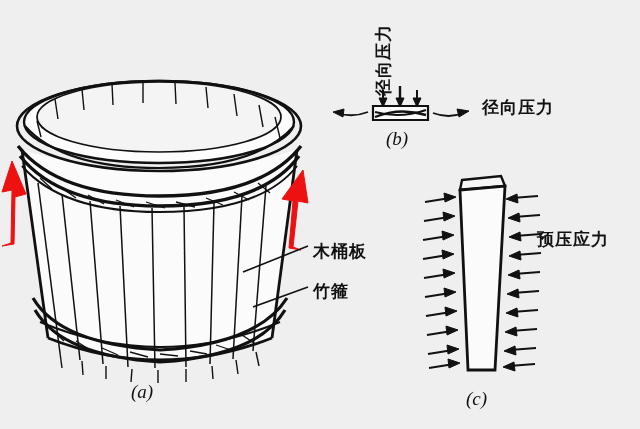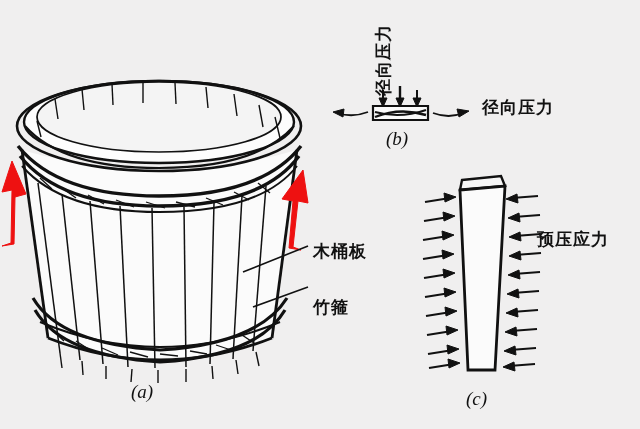--- a/index.html
+++ b/index.html
@@ -29,21 +29,21 @@
     letter-spacing:1px;
   }
   .cjk.vert{
     transform-origin:0 0;
     transform:rotate(-90deg);
   }
   #cap-a{left:131px;top:381px;}
   #cap-b{left:386px;top:128px;}
   #cap-c{left:466px;top:388px;}
   #lbl-stave{left:313px;top:240px;font-family:Liberation Serif, serif;}
-  #lbl-hoop{left:313px;top:280px;margin-top:16px;}
+  #lbl-hoop{left:313px;top:280px;}
   #lbl-radial{left:372px;top:96px;}
   #lbl-hoop-tension{left:482px;top:96px;}
   #lbl-prestress{left:537px;top:228px;text-align:center;}
 </style>
 </head>
 <body>
 
 <svg id="figure" viewBox="0 0 640 429" xmlns="http://www.w3.org/2000/svg">
 
   <rect x="0" y="0" width="640" height="429" fill="#f0efef"></rect>

